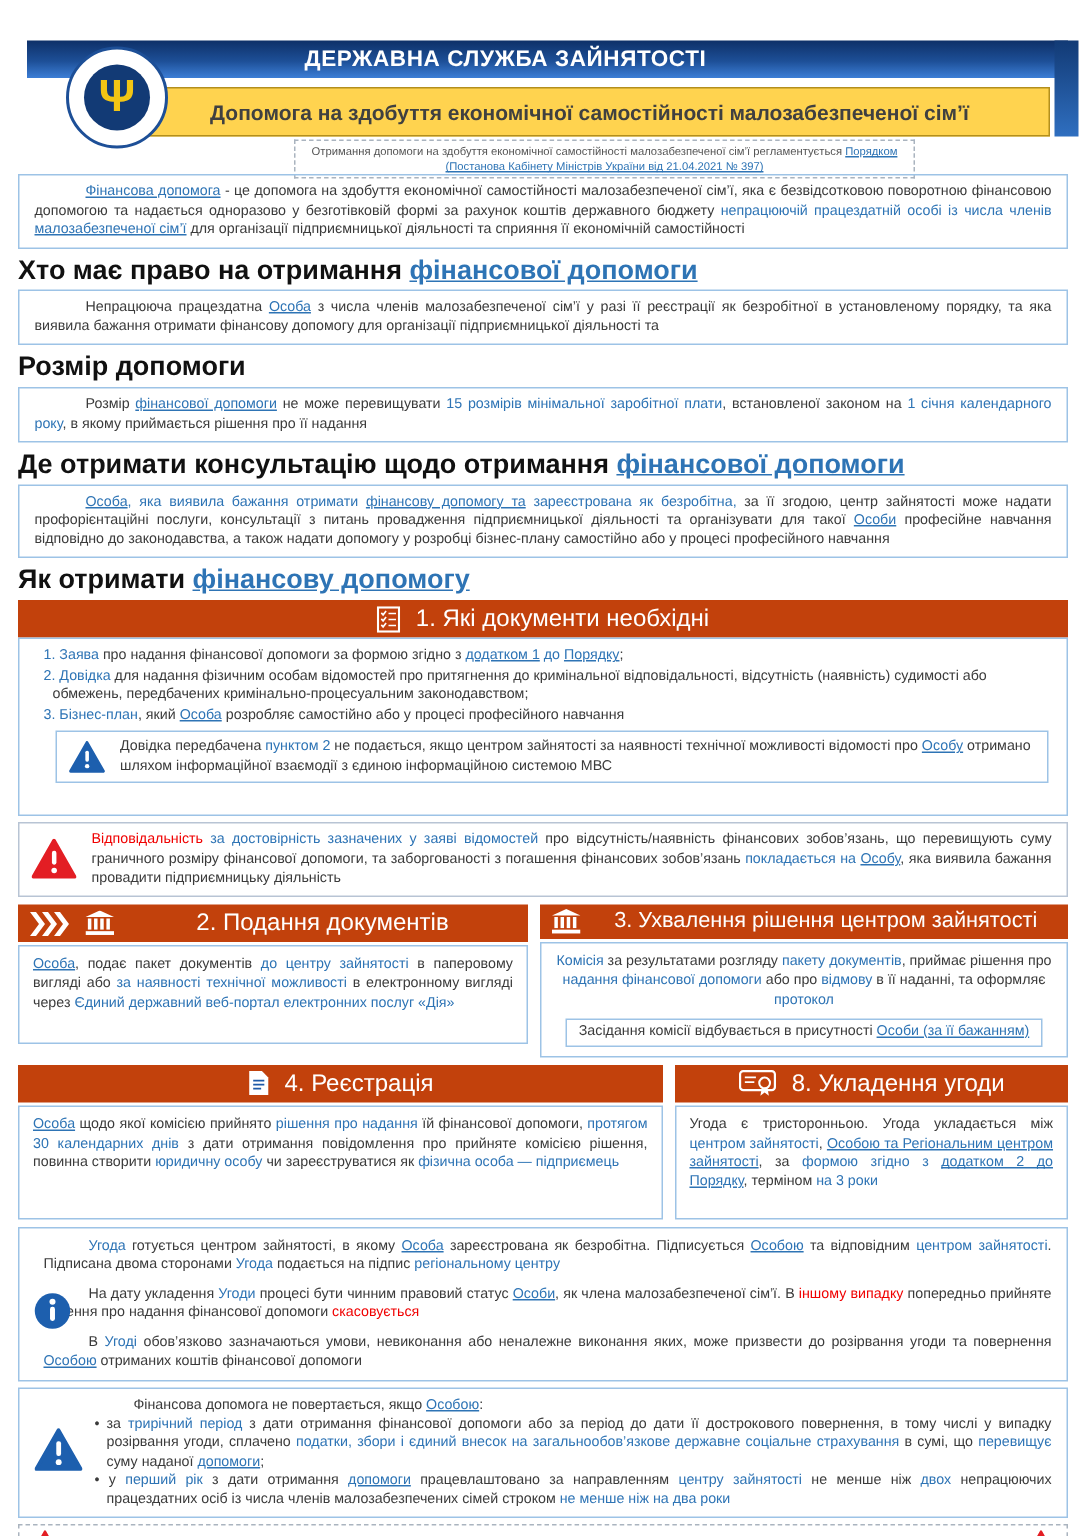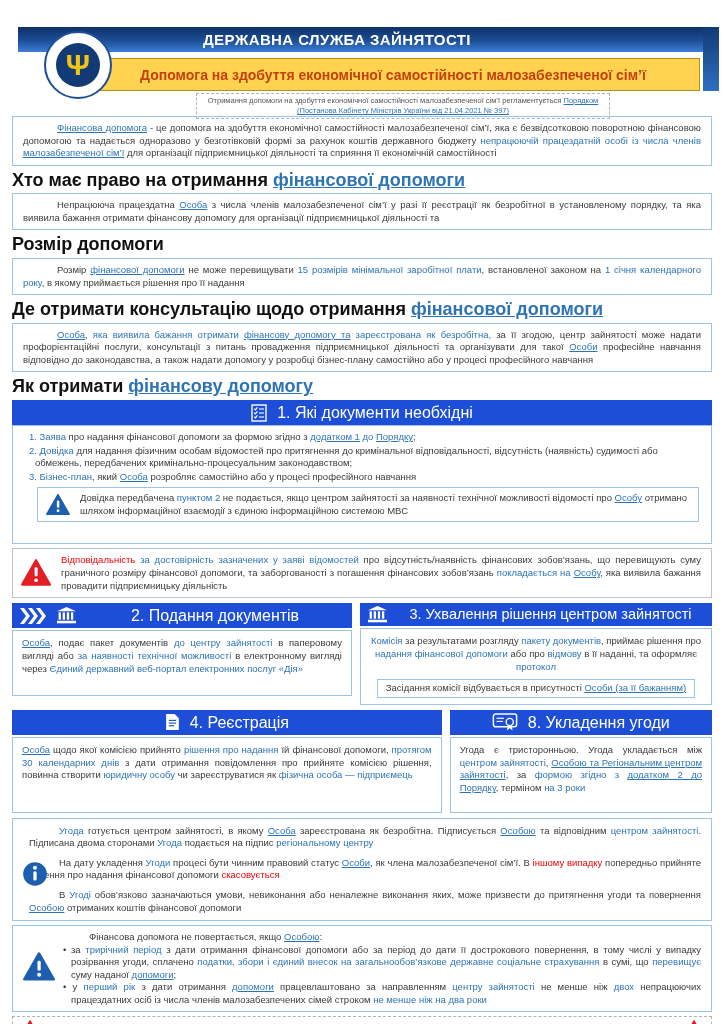--- a/index.html
+++ b/index.html
@@ -10,36 +10,36 @@
         background:linear-gradient(180deg,#0e3068 0%,#1d4f97 55%,#3c7ed6 100%);}
   .band-title{color:#fff;font-size:15px;font-weight:bold;letter-spacing:.4px;
         line-height:25px;padding-left:185px;white-space:nowrap;}
   .right-strip{position:absolute;left:703px;top:27px;width:16px;height:64px;
         background:linear-gradient(180deg,#123a75,#2f6fc0);}
   .logo{position:absolute;left:44px;top:31px;width:64px;height:64px;border-radius:50%;
         background:#fff;border:2px solid #1d4f97;display:flex;align-items:center;justify-content:center;z-index:3;}
   .logo-inner{width:44px;height:44px;border-radius:50%;background:#123a75;color:#f2c514;
         display:flex;align-items:center;justify-content:center;font-size:30px;line-height:1;font-weight:bold;}
   .banner{position:absolute;left:86px;top:58px;width:612px;height:31px;background:#ffd34f;
-        border:1px solid #b38f1d;color:#c2410c;font-weight:bold;font-size:14px;
+        border:1px solid #b38f1d;color:#404040;font-weight:bold;font-size:14px;
         display:flex;align-items:center;justify-content:center;z-index:2;}
   .regbox{position:absolute;left:196px;top:93px;width:404px;border:1px dashed #aab4bf;
         font-size:7.5px;line-height:1.35;text-align:center;padding:2px 4px;color:#555;}
   
   .content{position:absolute;left:12px;top:116px;width:700px;}
   .box{border:1px solid #9dc3e6;padding:5px 10px;font-size:9.5px;line-height:1.32;
         box-sizing:border-box;margin-bottom:4px;}
   .jbox{text-align:justify;text-indent:34px;}
   h2{font-size:18px;font-weight:600;color:#111;text-align:left;margin:3px 0 3px 0;line-height:1.15;}
   h2 .lk{font-weight:600;}
   .lk{color:#2e74b5;text-decoration:underline;cursor:pointer;}
   .bl{color:#2e74b5;}
   .rd{color:#f00000;}
   
-  .bar{background:#1d4ed8;color:#fff;display:flex;align-items:center;padding:3px 8px;gap:10px;box-sizing:border-box;}
+  .bar{background:#c2410c;color:#fff;display:flex;align-items:center;padding:3px 8px;gap:10px;box-sizing:border-box;}
   .bar-title{font-size:16px;line-height:1.2;white-space:nowrap;}
   .bar.center{justify-content:center;}
   .bar.lefticons .bar-title{flex:1;text-align:center;}
   .step1-body{border:1px solid #9dc3e6;padding:5px 8px 21px 8px;font-size:9.5px;line-height:1.32;margin-bottom:4px;}
   .doc{padding-left:14px;text-indent:-6px;margin-bottom:1px;}
   .note{border:1px solid #9dc3e6;margin:4px 4px 0 16px;padding:4px 8px;display:flex;gap:10px;align-items:center;}
   .redbox{border:1px solid #b8c4d4;padding:5px 10px 5px 8px;display:flex;gap:10px;align-items:center;
         font-size:9.5px;line-height:1.32;margin-bottom:5px;text-align:justify;}
   .cards{display:flex;gap:8px;margin-bottom:5px;}
   .card .cbody{border:1px solid #9dc3e6;margin-top:2px;padding:6px 9px;font-size:9.5px;line-height:1.35;box-sizing:border-box;}
@@ -222,21 +222,21 @@
     <div class="box agr">
       <span class="agr-ic ic">
         <svg width="26" height="26" viewBox="0 0 22 22">
             <circle cx="11" cy="11" r="10" fill="#1d5fae"></circle>
             <circle cx="11" cy="5.8" r="1.7" fill="#fff"></circle>
             <rect x="9.6" y="8.6" width="2.8" height="8" rx="1.3" fill="#fff"></rect>
           </svg>
       </span>
       <p><span class="bl">Угода</span><span> готується центром зайнятості, в якому </span><span class="lk">Особа</span><span> зареєстрована як безробітна. Підписується </span><span class="lk">Особою</span><span> та відповідним </span><span class="bl">центром зайнятості</span><span>. Підписана двома сторонами </span><span class="bl">Угода</span><span> подається на підпис </span><span class="bl">регіональному центру</span></p>
       <p><span>На дату укладення </span><span class="bl">Угоди</span><span> процесі бути чинним правовий статус </span><span class="lk">Особи</span><span>, як члена малозабезпеченої сім’ї. В </span><span class="rd">іншому випадку</span><span> попередньо прийняте рішення про надання фінансової допомоги </span><span class="rd">скасовується</span></p>
-      <p><span>В </span><span class="bl">Угоді</span><span> обов’язково зазначаються умови, невиконання або неналежне виконання яких, може призвести до притягнення угоди та повернення </span><span class="lk">Особою</span><span> отриманих коштів фінансової допомоги</span></p>
+      <p><span>В </span><span class="bl">Угоді</span><span> обов’язково зазначаються умови, невиконання або неналежне виконання яких, може призвести до розірвання угоди та повернення </span><span class="lk">Особою</span><span> отриманих коштів фінансової допомоги</span></p>
     </div>
 
     <div class="box nr">
       <span class="nr-ic ic">
         <svg width="32" height="30" viewBox="0 0 26 24">
             <path d="M13 1 L25 22 H1 z" fill="#1d5fae" stroke="#1d5fae" stroke-width="2" stroke-linejoin="round"></path>
             <rect x="11.8" y="7" width="2.6" height="8" rx="1.2" fill="#fff"></rect>
             <circle cx="13.1" cy="18.3" r="1.6" fill="#fff"></circle>
           </svg>
       </span>

